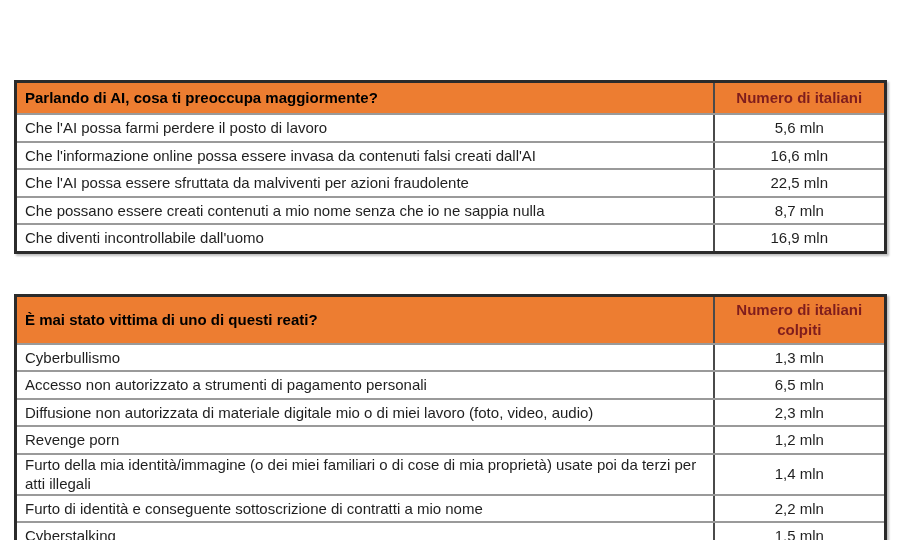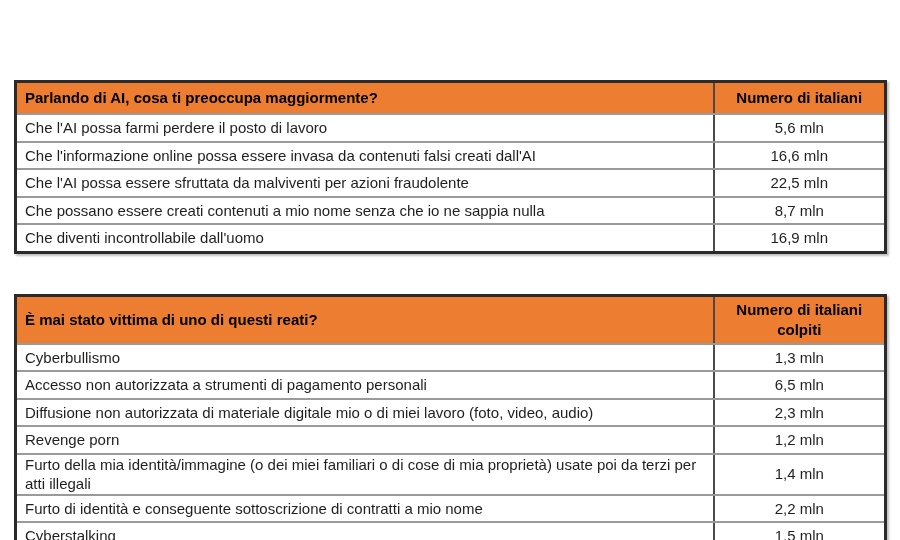--- a/index.html
+++ b/index.html
@@ -51,21 +51,21 @@
   th.q-header {
     background: #ED7D31;
     color: #000000;
     font-weight: bold;
     text-align: left;
     padding: 3px 8px;
     height: 24px;
   }
   th.v-header {
     background: #ED7D31;
-    color: #000000;
+    color: #7f1d1d;
     font-weight: bold;
     text-align: center;
     padding: 3px 6px;
   }
   td.row-label {
     text-align: left;
     padding: 0 8px;
     height: 21px;
   }
   td.row-value {
@@ -125,21 +125,21 @@
           <th class="q-header">È mai stato vittima di uno di questi reati?</th>
           <th class="v-header">Numero di italiani colpiti</th>
         </tr>
       </thead>
       <tbody>
         <tr>
           <td class="row-label">Cyberbullismo</td>
           <td class="row-value">1,3 mln</td>
         </tr>
         <tr>
-          <td class="row-label">Accesso non autorizzata a strumenti di pagamento personali</td>
+          <td class="row-label">Accesso non autorizzato a strumenti di pagamento personali</td>
           <td class="row-value">6,5 mln</td>
         </tr>
         <tr>
           <td class="row-label">Diffusione non autorizzata di materiale digitale mio o di miei lavoro (foto, video, audio)</td>
           <td class="row-value">2,3 mln</td>
         </tr>
         <tr>
           <td class="row-label">Revenge porn</td>
           <td class="row-value">1,2 mln</td>
         </tr>

